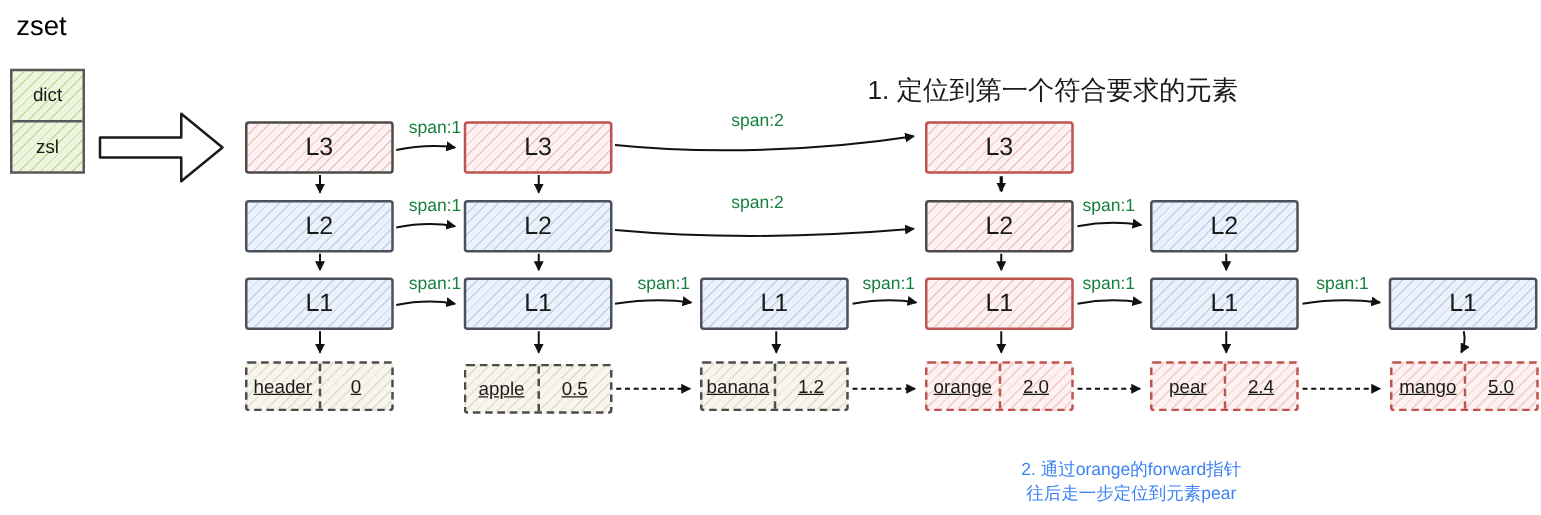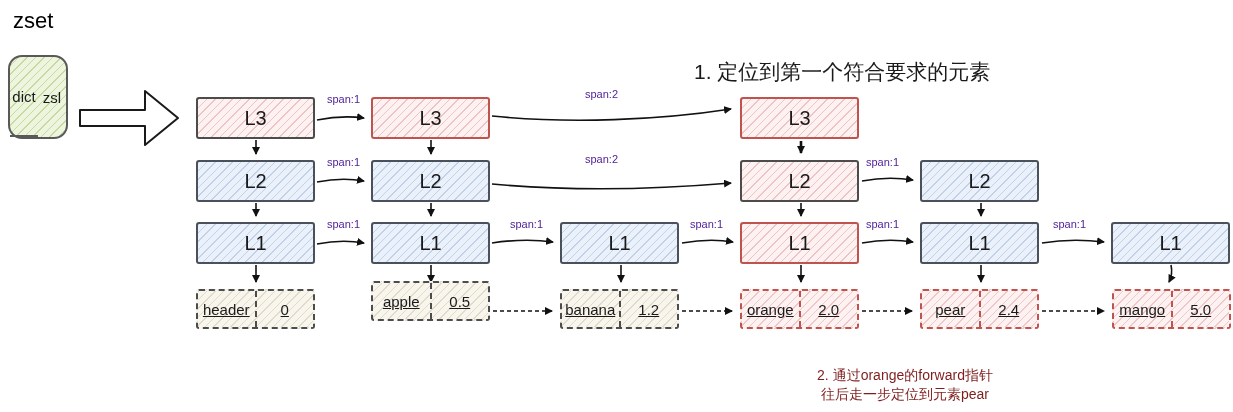--- a/index.html
+++ b/index.html
@@ -6,21 +6,21 @@
   .canvas{
     position:relative;width:1233px;height:412px;background:#ffffff;
     font-family:"Liberation Sans", sans-serif;color:#1a1a1a;overflow:hidden;
   }
   .title{
     position:absolute;left:13px;top:8px;font-size:22px;color:#000;
   }
   
   .legend{
     position:absolute;left:8px;top:55px;width:56px;height:80px;
-    border:2px solid #595959;border-radius:14px;display:flex;
+    border:2px solid #595959;border-radius:0;display:flex;flex-direction:column;
     background-color:#eef5df;
     background-image:repeating-linear-gradient(135deg, rgba(146,186,84,0.45) 0 1px, transparent 1px 6px);
   }
   .legend-cell{
     flex:1;display:flex;align-items:center;justify-content:center;font-size:15px;
   }
   .legend-cell.top{border-bottom:2px solid #595959;}
   
   .node{
     position:absolute;width:115px;height:38px;border-radius:3px;
@@ -50,28 +50,28 @@
     border:2px dashed #bf544f;background-color:#fdf1f1;
     background-image:repeating-linear-gradient(135deg, rgba(196,95,90,0.28) 0 1px, transparent 1px 6px);
   }
   .dcell{
     flex:1;display:flex;align-items:center;justify-content:center;font-size:15px;
   }
   .d-beige .dcell.first{border-right:2px dashed #4c4c4c;}
   .d-red .dcell.first{border-right:2px dashed #bf544f;}
   
   .span-label{
-    position:absolute;font-size:11px;color:#4c1d95;white-space:nowrap;
+    position:absolute;font-size:14px;color:#15803d;white-space:nowrap;
   }
   .note1{
     position:absolute;left:694px;top:58px;font-size:21px;color:#1a1a1a;white-space:nowrap;
   }
   .note2{
     position:absolute;left:755px;top:366px;width:300px;text-align:center;
-    font-size:14px;line-height:19px;color:#7f1d1d;
+    font-size:14px;line-height:19px;color:#3b82f6;
   }
   svg.overlay{position:absolute;left:0;top:0;pointer-events:none;}
 </style>
 </head>
 <body>
 
 <div class="canvas">
 
   <div class="title">zset</div>
 
@@ -146,21 +146,21 @@
   <div class="node n-blue" style="left:371px;top:222px">L1</div>
   <div class="node n-blue" style="left:560px;top:222px">L1</div>
   <div class="node n-pink-red" style="left:740px;top:222px">L1</div>
   <div class="node n-blue" style="left:920px;top:222px">L1</div>
   <div class="node n-blue" style="left:1111px;top:222px">L1</div>
 
   <div class="dnode d-beige" style="left:196px;top:289px">
     <div class="dcell first">header</div>
     <div class="dcell">0</div>
   </div>
-  <div class="dnode d-beige" style="left:371px;top:281px">
+  <div class="dnode d-beige" style="left:371px;top:291px">
     <div class="dcell first">apple</div>
     <div class="dcell">0.5</div>
   </div>
   <div class="dnode d-beige" style="left:560px;top:289px">
     <div class="dcell first">banana</div>
     <div class="dcell">1.2</div>
   </div>
   <div class="dnode d-red" style="left:740px;top:289px">
     <div class="dcell first">orange</div>
     <div class="dcell">2.0</div>

